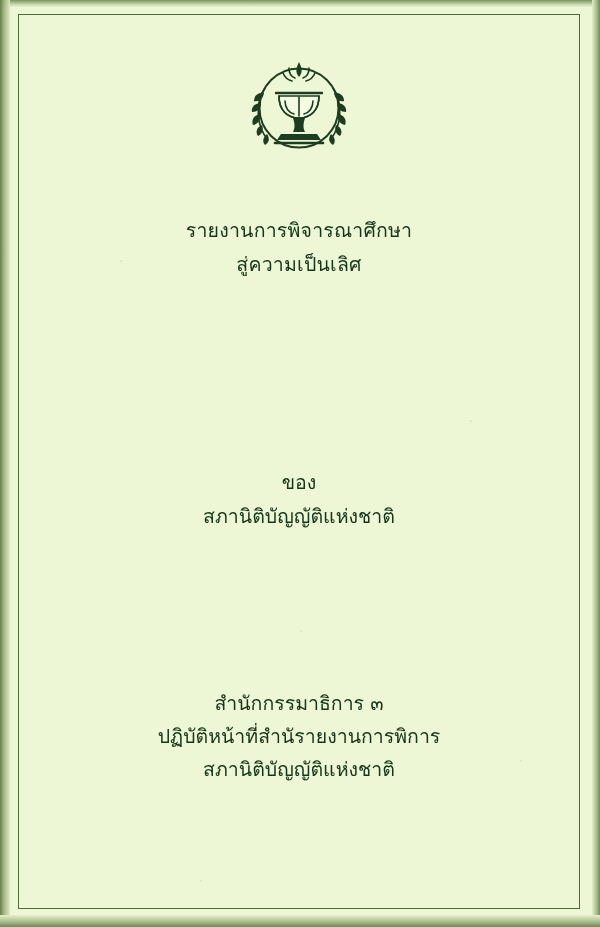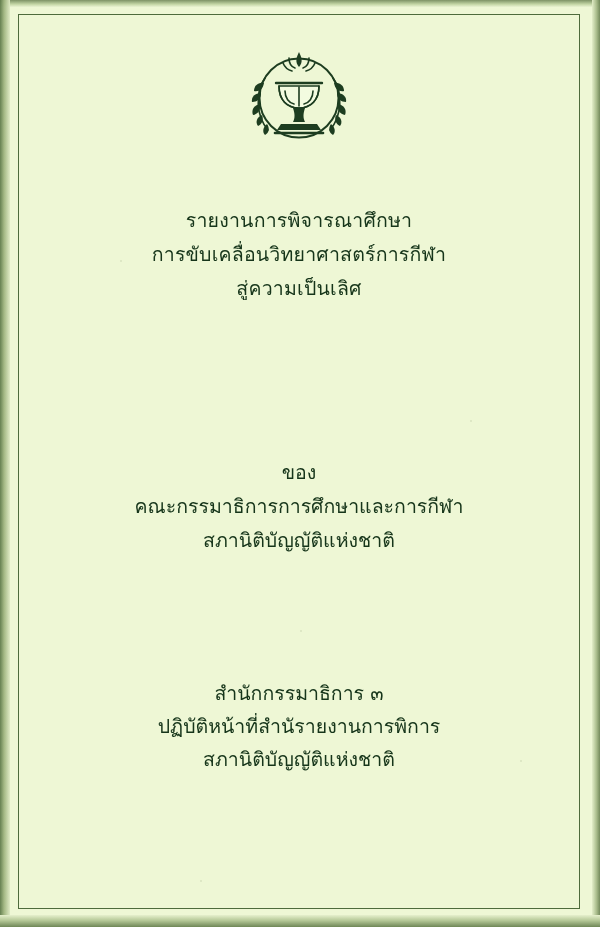--- a/index.html
+++ b/index.html
@@ -49,21 +49,21 @@
     left: 18px;
     top: 14px;
     width: 562px;
     height: 895px;
     border: 1.5px solid #4e6b3c;
     box-sizing: border-box;
   }
   .content {
     position: absolute;
     left: 18px;
-    top: 14px;
+    top: 24px;
     width: 562px;
     height: 895px;
     box-sizing: border-box;
   }
 
   
   .emblem {
     position: absolute;
     left: 50%;
     top: 20px;
@@ -157,27 +157,25 @@
           <path d="M58 74 C60 80 60 84 58 88 H70 C68 84 68 80 70 74 Z" fill="#1d3d20" stroke="none"></path>
 
           <path d="M46 90 H82 L86 96 H42 Z" fill="#1d3d20" stroke="none"></path>
           <path d="M40 99 H88" stroke-width="2.6"></path>
         </g>
       </svg>
     </div>
 
     <div class="block title-block">
       <div class="line">รายงานการพิจารณาศึกษา</div>
-      <div class="line">การขับเคลื่อนวิทยาศาสตร์การกีฬา</div>
       <div class="line">สู่ความเป็นเลิศ</div>
     </div>
 
     <div class="block of-block">
       <div class="line">ของ</div>
-      <div class="line">คณะกรรมาธิการการศึกษาและการกีฬา</div>
       <div class="line">สภานิติบัญญัติแห่งชาติ</div>
     </div>
 
     <div class="block pub-block">
       <div class="line">สำนักกรรมาธิการ ๓</div>
       <div class="line">ปฏิบัติหน้าที่สำนัรายงานการพิการ</div>
       <div class="line">สภานิติบัญญัติแห่งชาติ</div>
     </div>
 
   </div>

